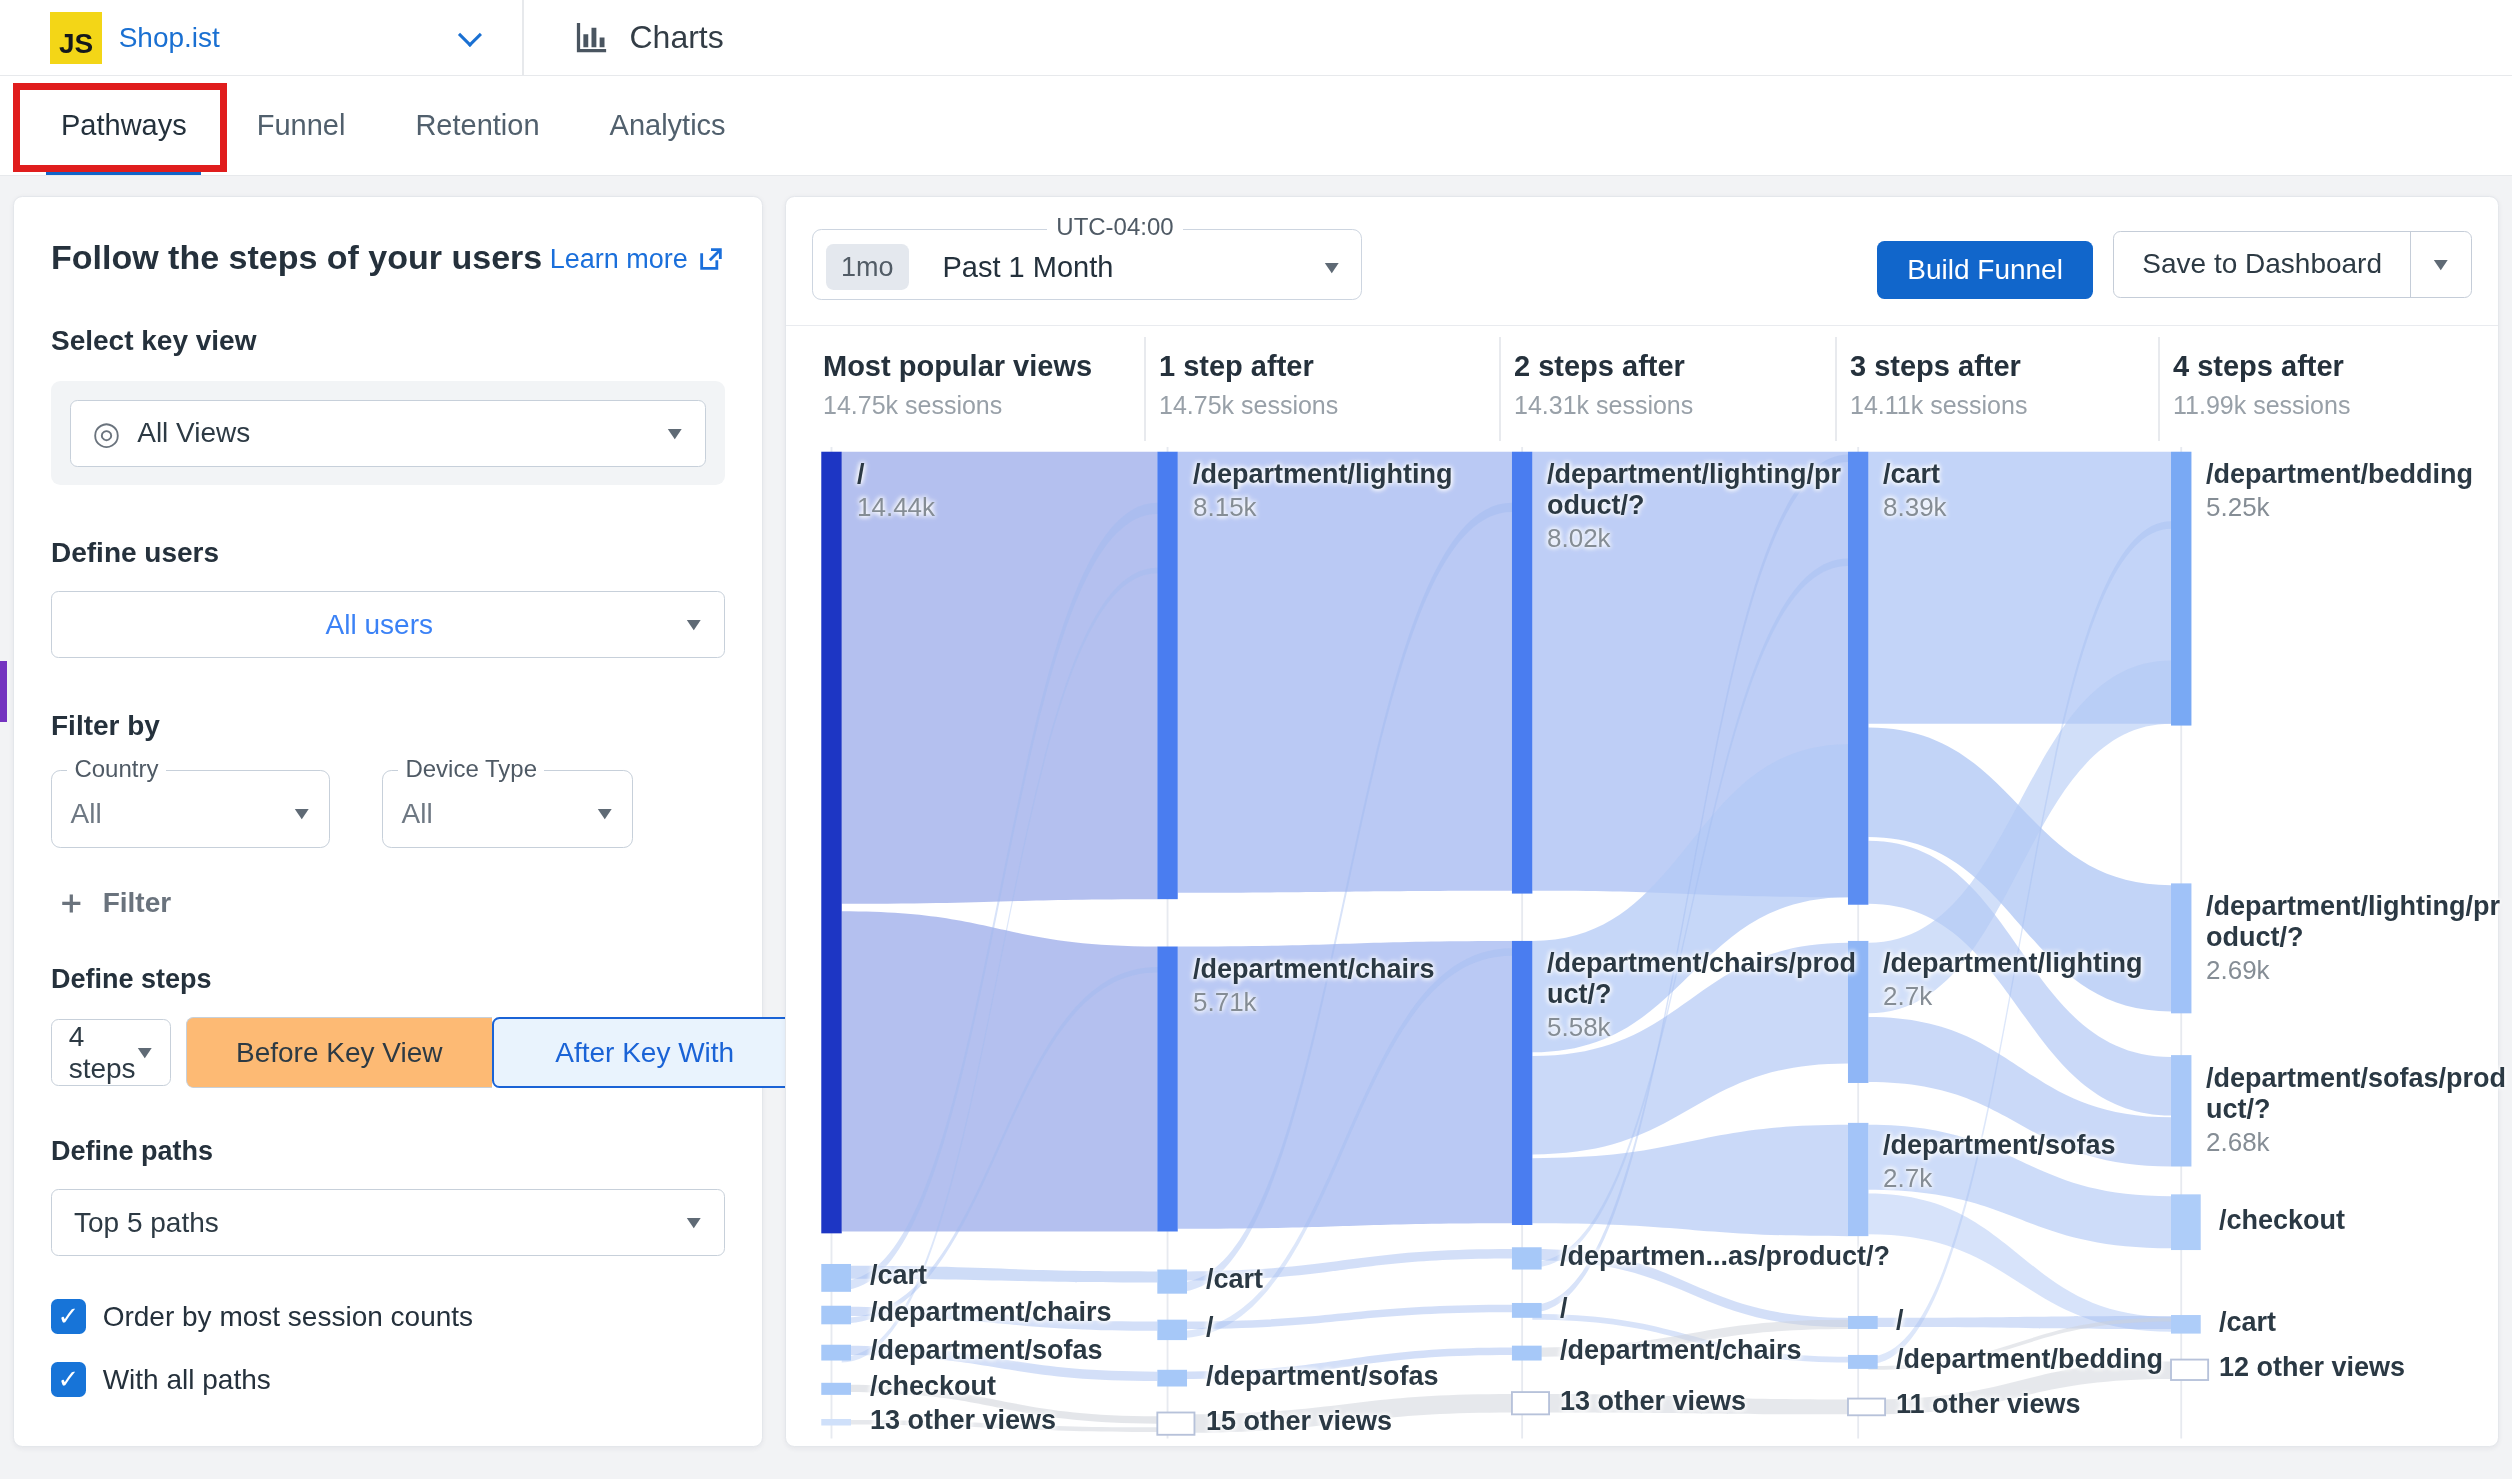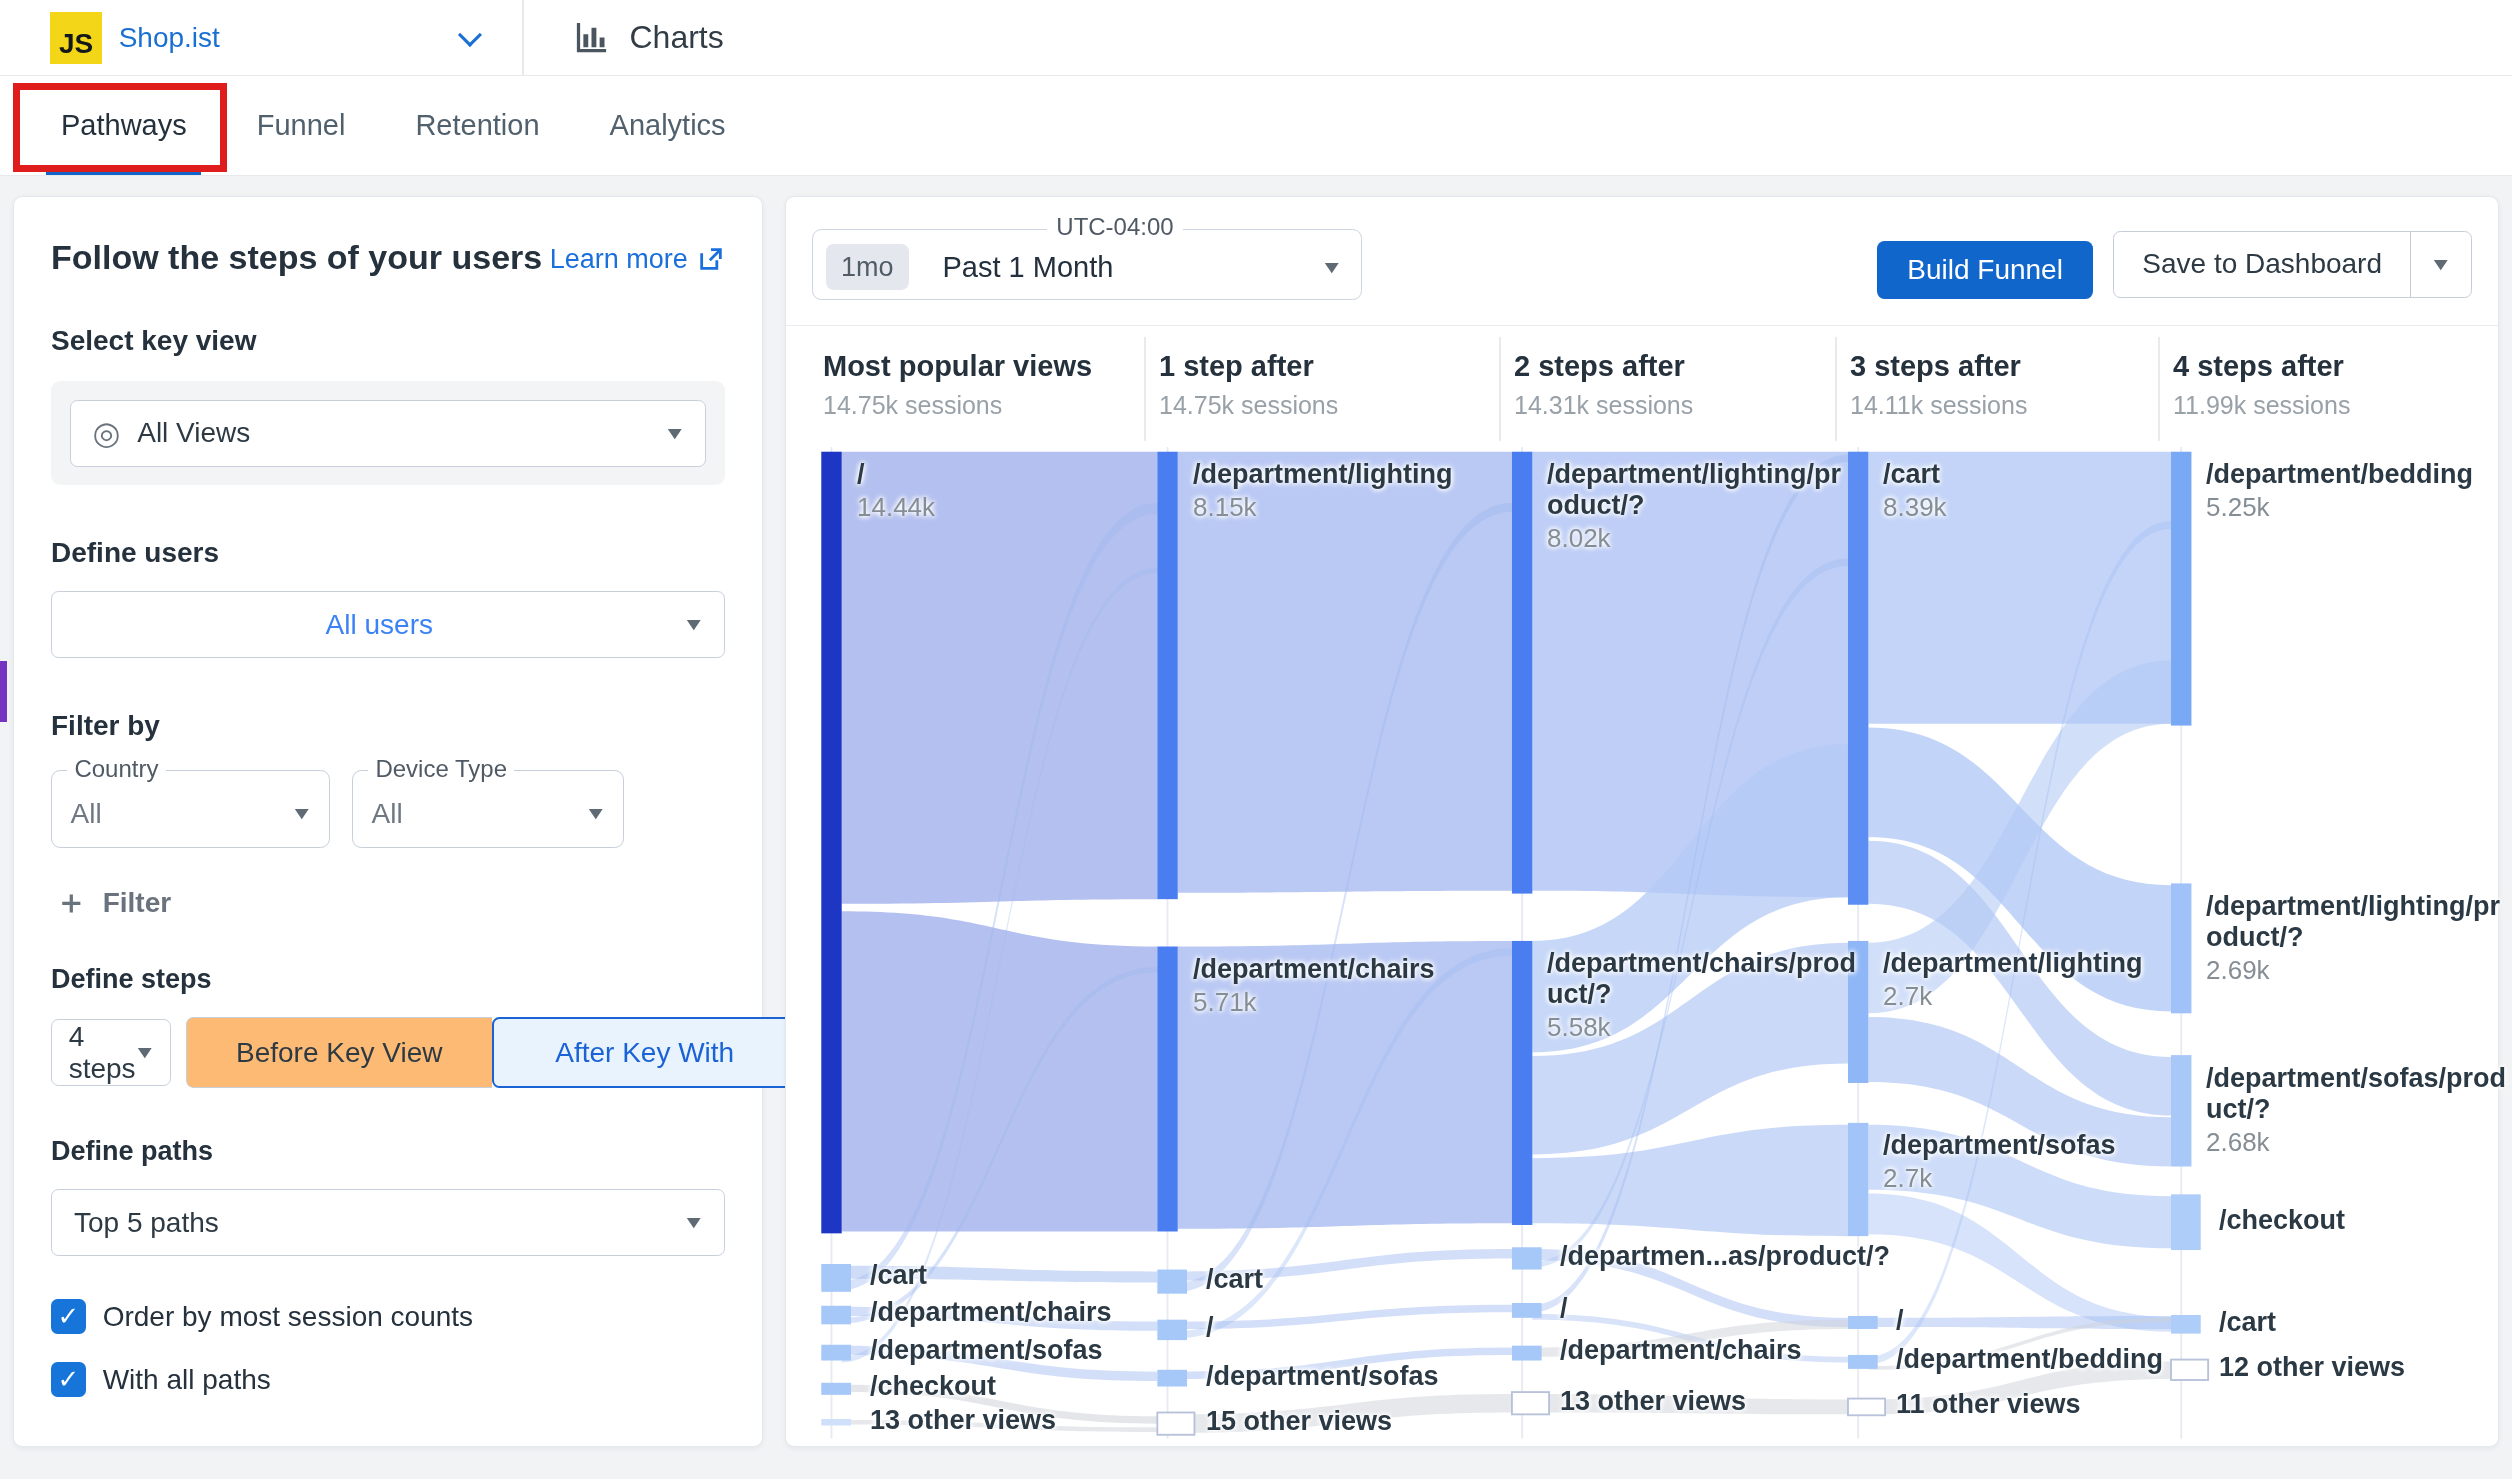--- a/index.html
+++ b/index.html
@@ -156,27 +156,27 @@
       </div>
     </div>
 
     <div class="section-h" style="margin-top:52px;">Define users</div>
     <div class="select" style="margin-top:22px;">
       <span class="grow muted">All users</span>
       <span class="caret">▼</span>
     </div>
 
     <div class="section-h" style="margin-top:52px;">Filter by</div>
-    <div style="display:flex; gap:22px; margin-top:28px;">
+    <div style="display:flex; gap:13px; margin-top:28px;">
       <div class="fieldset" style="width:279px;">
         <span class="flabel">Country</span>
         <span class="fvalue">All</span>
         <span class="caret">▼</span>
       </div>
-      <div class="fieldset" style="width:272px;">
+      <div class="fieldset" style="width:251px;margin-left:39px;">
         <span class="flabel">Device Type</span>
         <span class="fvalue">All</span>
         <span class="caret">▼</span>
       </div>
     </div>
 
     <div class="add-filter" style="margin-top:32px;">
       <span class="plus">＋</span>
       <span>Filter</span>
     </div>

